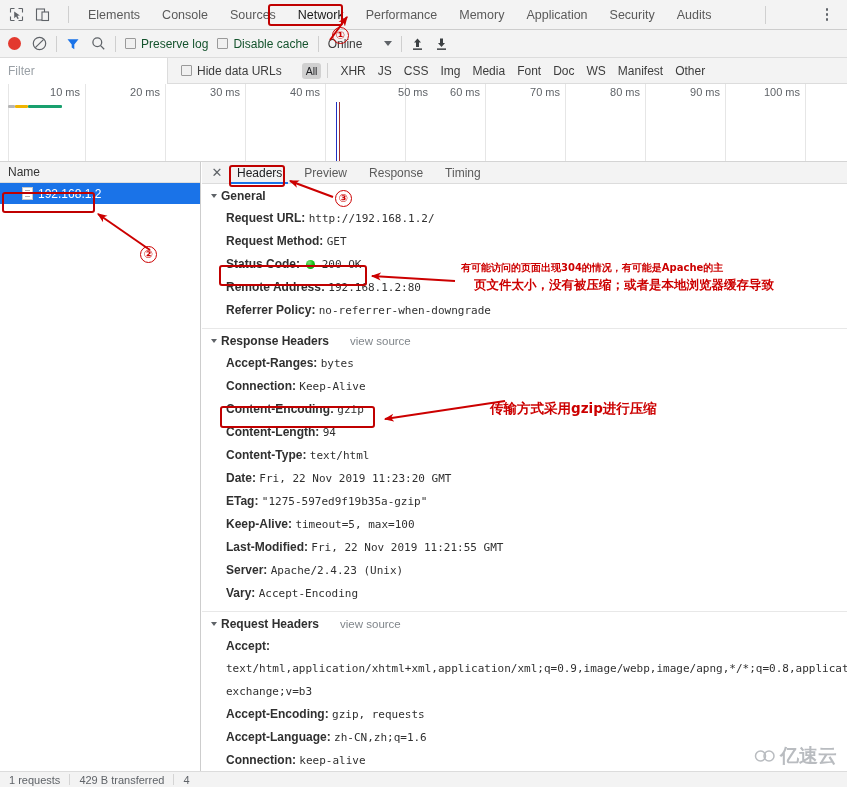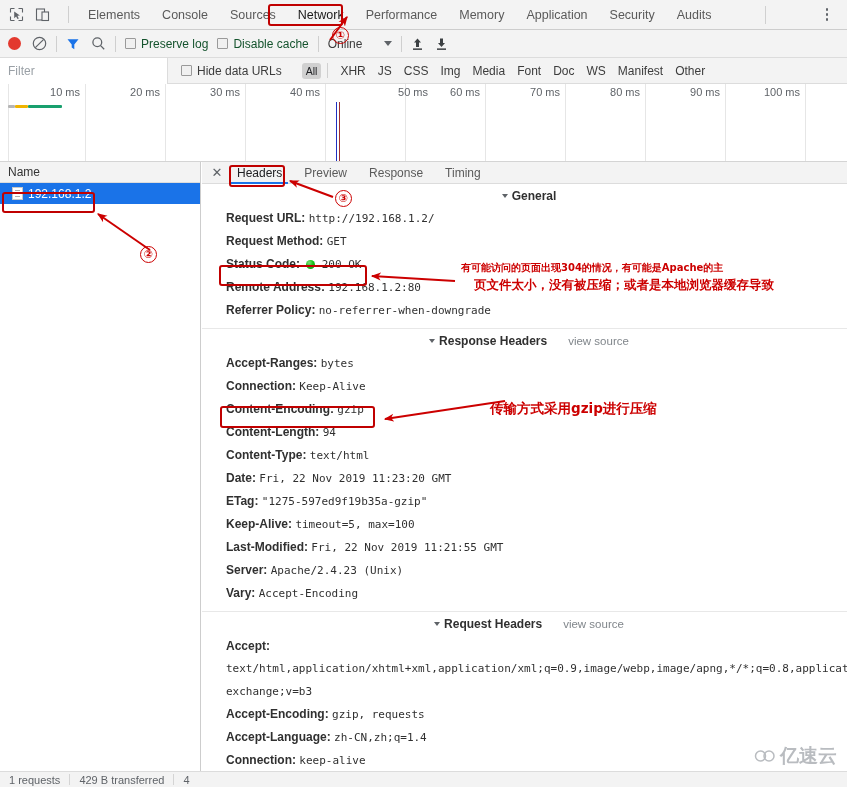--- a/index.html
+++ b/index.html
@@ -104,21 +104,21 @@
     position: absolute; top: 162px; left: 0; width: 201px; bottom: 16px;
     background: #fff; border-right: 1px solid #cdcdcd;
   }
   .lp-head {
     height: 21px; background: #f3f3f3; border-bottom: 1px solid #dcdcdc;
     font-size: 12px; color: #333; padding-left: 8px; line-height: 21px;
     font-weight: normal;
   }
   .req-row {
     height: 21px; background: #1a73e8; color: #fff;
-    display: flex; align-items: center; padding-left: 12px; gap: 5px;
+    display: flex; align-items: center; padding-left: 22px; gap: 5px;
     font-size: 12px; cursor: pointer;
   }
   .doc-ico {
     width: 11px; height: 13px; background: #fff; border: 1px solid #c8c8c8;
     position: relative; flex: none;
   }
   .doc-ico::before {
     content:""; position:absolute; left:2px; right:2px; top:2px; height:1px;
     background:#b0b0b0; box-shadow: 0 3px 0 #b0b0b0, 0 6px 0 #b0b0b0;
   }
@@ -140,21 +140,21 @@
   .rp-tab.active::after {
     content:""; position:absolute; left:5px; right:5px; bottom:0; height:2px; background:#1a73e8;
   }
 
   .hdr-body { position: relative; padding: 0; }
   .section-title {
     font-size: 12px; font-weight: bold; color: #303030;
     padding: 5px 0 4px 10px; display: flex; align-items: center; gap: 5px;
     border-bottom: 1px solid #f0f0f0;
   }
-  .section-title.nb { border-bottom: none; justify-content: center; }
+  .section-title.nb { border-bottom: none; }
   .tri { width:0; height:0; border-left: 4.5px solid #5f6368; border-top: 3.5px solid transparent; border-bottom: 3.5px solid transparent; transform: rotate(90deg); cursor:pointer; }
   .view-source { font-weight: normal; color: #80868b; font-size: 11.5px; margin-left: 16px; cursor: pointer; }
   .hrow {
     font-size: 12px; line-height: 22px; padding-left: 24px; white-space: nowrap;
     color: #202124;
   }
   .hname { font-weight: bold; color: #303030; }
   .hval { font-family: "DejaVu Sans Mono", monospace; font-size: 11px; color: #303030; }
   .hrow.wrap { white-space: normal; padding-right: 4px; }
   .sect-div { height: 1px; background: #e8e8e8; margin: 6px 0 0 0; }
@@ -446,21 +446,21 @@
       <div class="hrow wrap">
         <span class="hname">Accept:</span>
         <span class="hval">text/html,application/xhtml+xml,application/xml;q=0.9,image/webp,image/apng,*/*;q=0.8,application/signed-exchange;v=b3</span>
       </div>
       <div class="hrow">
         <span class="hname">Accept-Encoding:</span>
         <span class="hval">gzip, requests</span>
       </div>
       <div class="hrow">
         <span class="hname">Accept-Language:</span>
-        <span class="hval">zh-CN,zh;q=1.4</span>
+        <span class="hval">zh-CN,zh;q=1.6</span>
       </div>
       <div class="hrow">
         <span class="hname">Connection:</span>
         <span class="hval">keep-alive</span>
       </div>
 
     </div>
   </div>
 
   <div class="statusbar">

